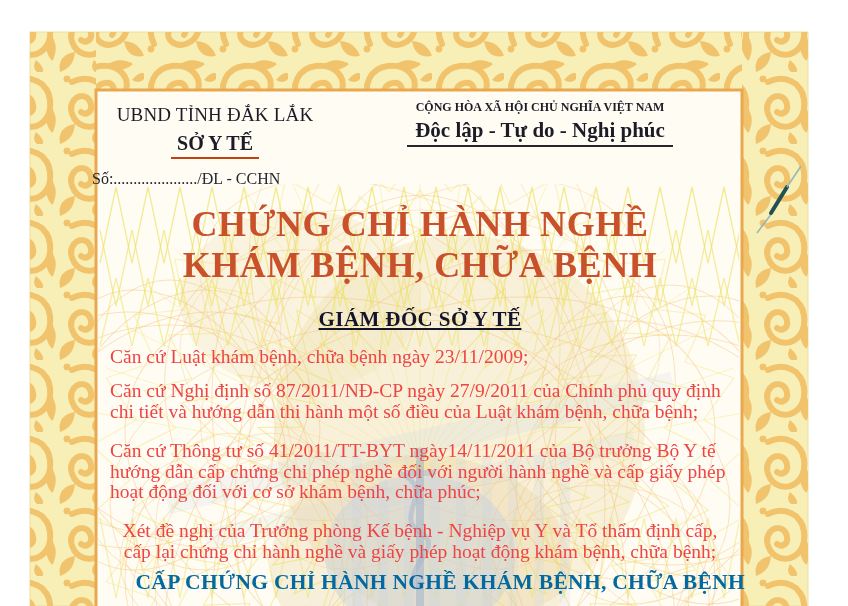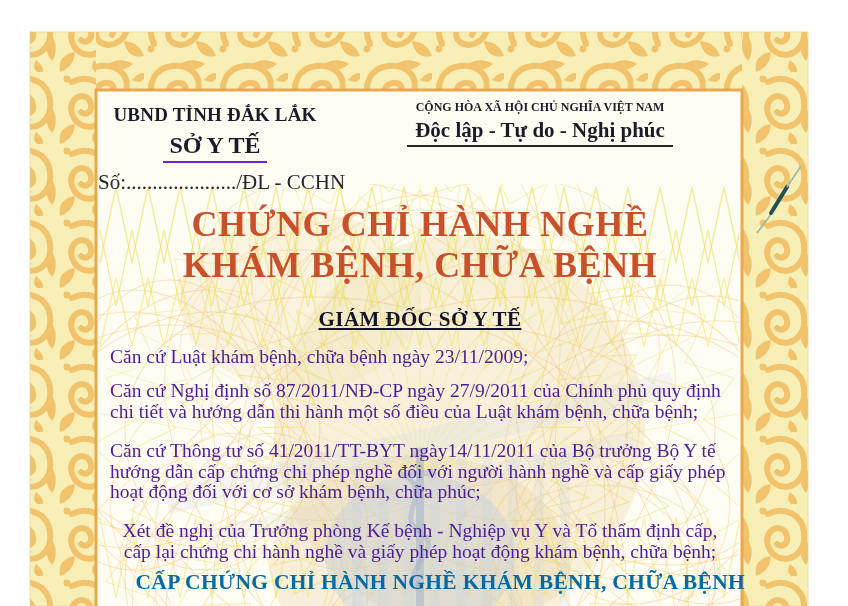--- a/index.html
+++ b/index.html
@@ -1,33 +1,33 @@
 <!DOCTYPE html>
 <html><head>
 <meta charset="utf-8">
 <style>
   html,body{margin:0;padding:0;background:#ffffff;}
   .page{position:relative;width:848px;height:606px;overflow:hidden;background:#ffffff;
         font-family:"Liberation Serif","DejaVu Serif",serif;}
   .layer{position:absolute;left:0;top:0;}
   .txt{position:absolute;white-space:nowrap;color:#24242c;}
   .hdr-left{left:95px;top:104px;width:240px;text-align:center;}
-  .hdr-left .l1{font-size:19px;font-weight:bold;color:#1c1c28;letter-spacing:.2px;}
-  .hdr-left .l2{margin-top:6px;font-size:24px;font-weight:bold;color:#1c1c28;display:inline-block;
-                border-bottom:2px solid #6d28d9;padding:0 6px 2px 6px;}
+  .hdr-left .l1{font-size:19px;font-weight:normal;color:#1c1c28;letter-spacing:.2px;}
+  .hdr-left .l2{margin-top:6px;font-size:20px;font-weight:bold;color:#1c1c28;display:inline-block;
+                border-bottom:2px solid #c2410c;padding:0 6px 2px 6px;}
   .hdr-right{left:340px;top:100px;width:400px;text-align:center;}
   .hdr-right .l1{font-size:12px;font-weight:bold;color:#1c1c28;}
   .hdr-right .l2{margin-top:3px;font-size:21px;font-weight:bold;color:#1c1c28;display:inline-block;
                  border-bottom:2px solid #26262b;padding:0 8px 2px 8px;}
-  .so-line{left:98px;top:170px;font-size:21px;color:#26262e;}
+  .so-line{left:92px;top:170px;font-size:16px;color:#26262e;}
   .title{left:95px;top:204px;width:650px;text-align:center;font-size:36px;font-weight:bold;
          color:#c8502a;line-height:41px;letter-spacing:.6px;}
   .issuer{left:95px;top:307px;width:650px;text-align:center;font-size:21px;font-weight:bold;
           color:#14142a;letter-spacing:.4px;text-decoration:underline;}
-  .para{position:absolute;left:110px;width:635px;font-size:19.5px;line-height:20.5px;color:#4c1d95;}
+  .para{position:absolute;left:110px;width:635px;font-size:19.5px;line-height:20.5px;color:#ef4444;}
   .para .pl{white-space:nowrap;}
   .para.centered{left:95px;width:650px;text-align:center;}
   .decision{left:95px;top:570px;width:650px;text-align:right;font-size:21.5px;font-weight:bold;
             color:#0369a1;letter-spacing:.3px;}
 </style>
 </head>
 <body>
 
 <div class="page">
 

